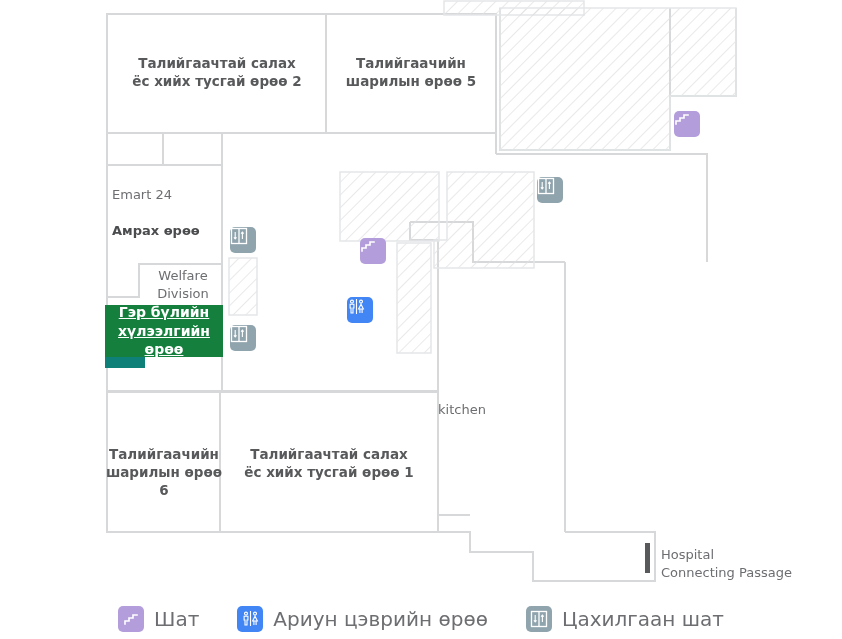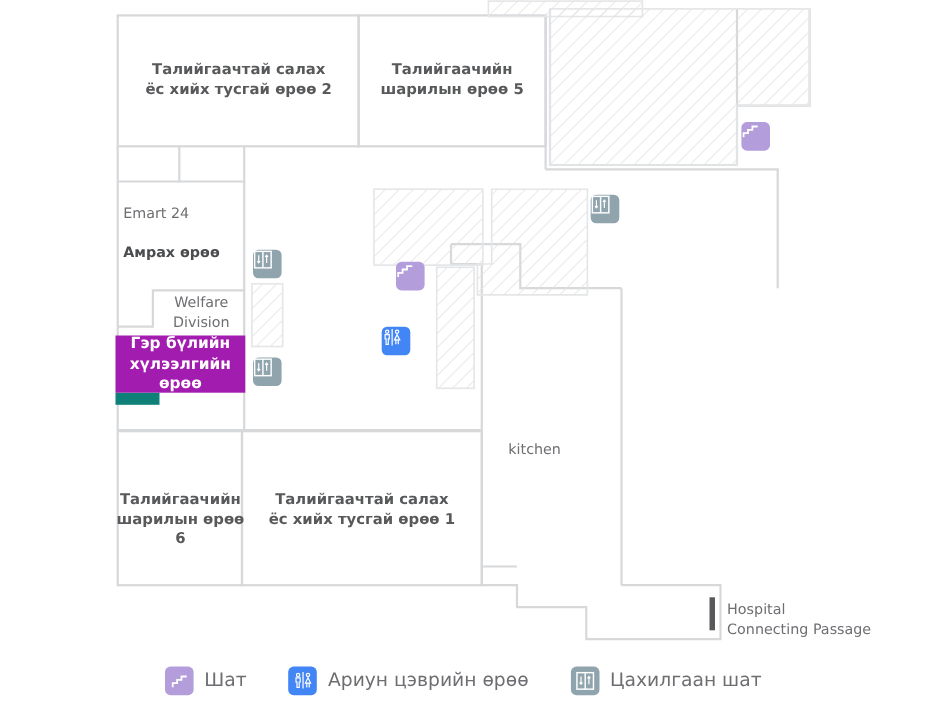--- a/index.html
+++ b/index.html
@@ -39,31 +39,32 @@
     white-space: pre-line;
     pointer-events: none;
   }
   .room-label.regular { font-size: 13.5px; font-weight: 700; }
   .room-label.small   { font-size: 13px;  font-weight: 400; color: #6d6e71; }
   .room-label.bold    { font-size: 13px;  font-weight: 700; color: #4b4c4e; }
 
   
   .room-highlight {
     position: absolute;
-    background: #a21caf;
+    background: #15803d;
     color: #ffffff;
     font-size: 14px;
     font-weight: 700;
     line-height: 1.35;
     display: flex;
     align-items: center;
     justify-content: center;
     text-align: center;
     white-space: pre-line;
     box-sizing: border-box;
+    text-decoration: underline;
   }
   .room-highlight-tab {
     position: absolute;
     background: #0f8078;
   }
 
   
   .poi {
     position: absolute;
     width: 26px;
@@ -116,21 +117,21 @@
     border-radius: 5px;
     display: flex;
     align-items: center;
     justify-content: center;
     flex: 0 0 auto;
   }
   .legend-icon.stairs   { background: #b39ddb; }
   .legend-icon.elevator { background: #90a4ae; }
   .legend-icon.restroom { background: #4285f4; }
   .legend-text {
-    font-size: 17px;
+    font-size: 20px;
     color: #6d6e71;
     white-space: nowrap;
   }
 </style>
 </head>
 <body>
 
 <div id="floorplan-map">
 
   <svg width="842" height="598" viewBox="0 0 842 598">
@@ -189,21 +190,21 @@
   </svg>
 
   <div class="room-label regular" style="left:108px; top:54px; width:218px;">Талийгаачтай салах
 ёс хийх тусгай өрөө 2</div>
   <div class="room-label regular" style="left:326px; top:54px; width:170px;">Талийгаачийн
 шарилын өрөө 5</div>
   <div class="room-label small" style="left:112px; top:186px; width:110px; text-align:left;">Emart 24</div>
   <div class="room-label bold" style="left:112px; top:222px; width:110px; text-align:left;">Амрах өрөө</div>
   <div class="room-label small" style="left:140px; top:267px; width:86px;">Welfare
 Division</div>
-  <div class="room-label small" style="left:446px; top:401px; width:80px;">kitchen</div>
+  <div class="room-label small" style="left:422px; top:401px; width:80px;">kitchen</div>
   <div class="room-label regular" style="left:104px; top:445px; width:120px;">Талийгаачийн
 шарилын өрөө 6</div>
   <div class="room-label regular" style="left:220px; top:445px; width:218px;">Талийгаачтай салах
 ёс хийх тусгай өрөө 1</div>
 
   <div class="room-highlight-tab" style="left:105px; top:357px; width:40px; height:11px;"></div>
   <div class="room-highlight" style="left:105px; top:305px; width:118px; height:52px;">Гэр бүлийн
 хүлээлгийн өрөө</div>
 
   <div class="poi stairs" style="left:674px; top:111px;">

